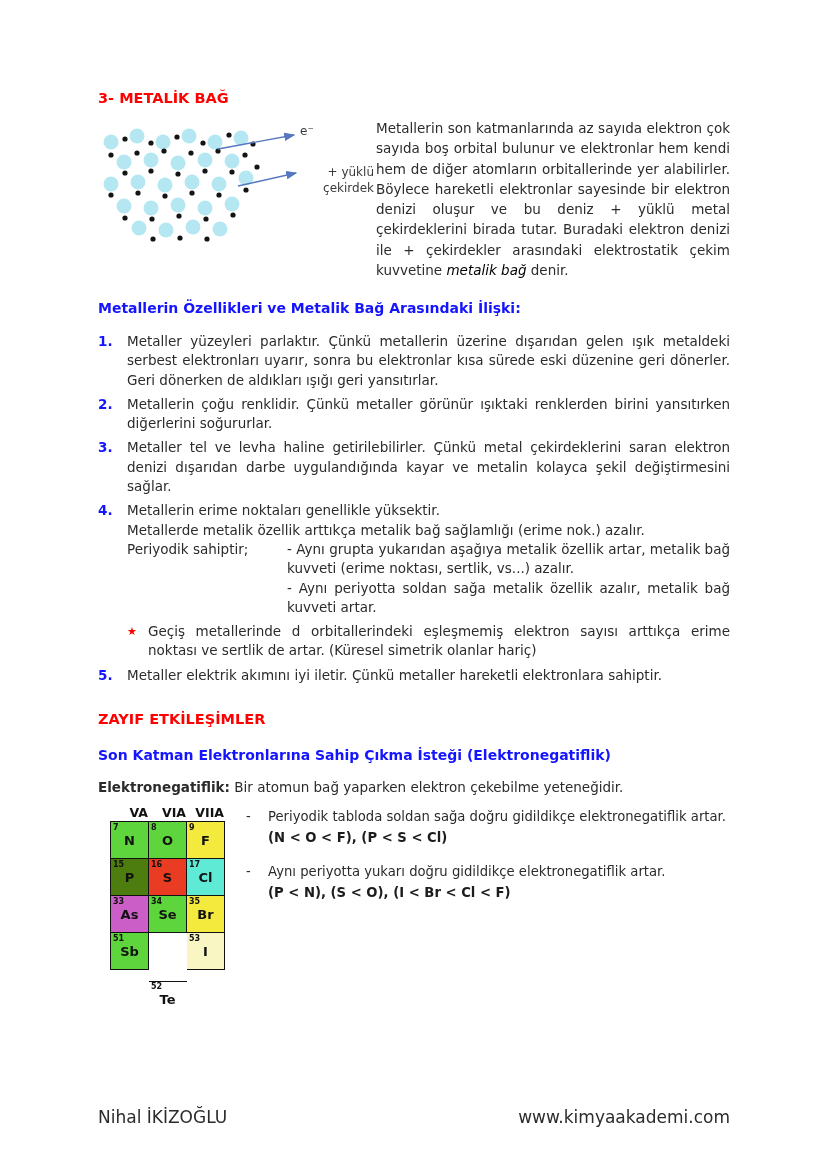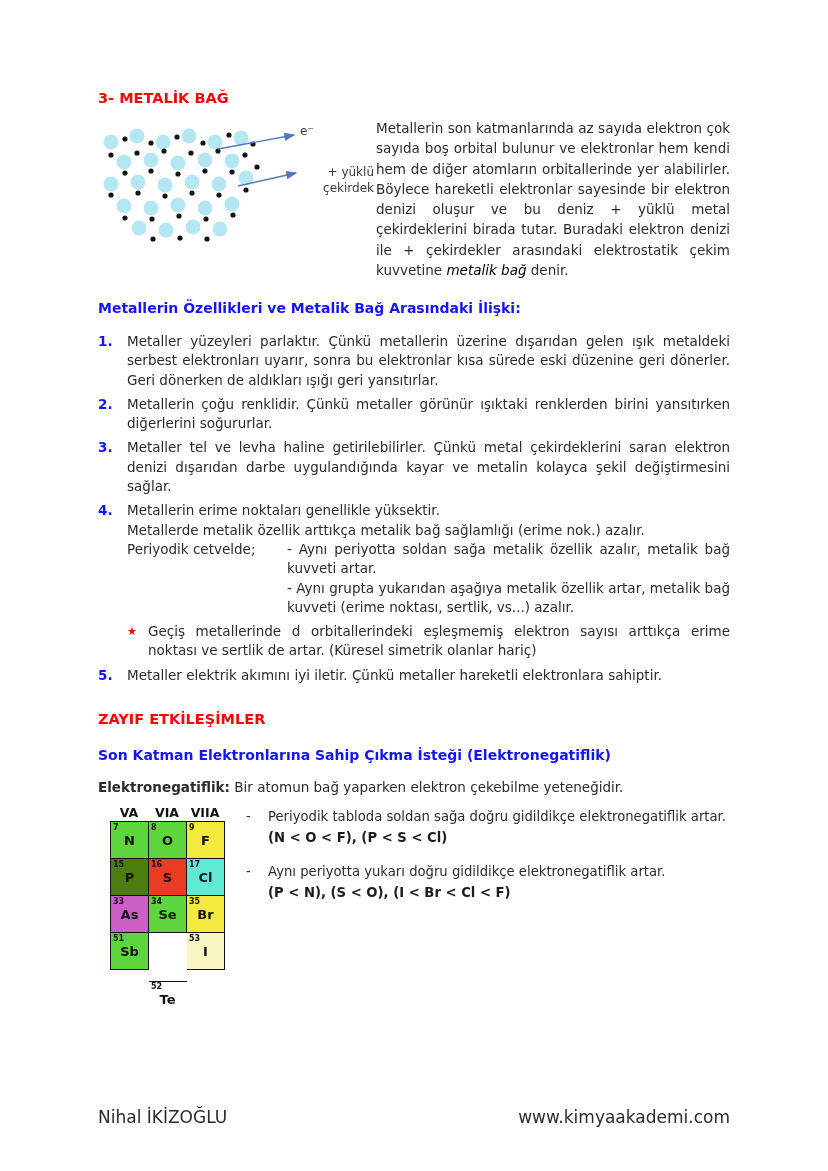--- a/index.html
+++ b/index.html
@@ -39,21 +39,21 @@
   .pnote-body { flex: 1; }
   .star-row { display: flex; line-height: 1.43; margin: 3px 0 5px 0; }
   .star-glyph { flex: none; width: 21px; margin-left: 29px; color: #ff0000; font-size: 11px; padding-top: 2px; }
   .star-body { flex: 1; }
 
   
   .en-def { margin: 16px 0 10px 0; }
   .en-row { display: flex; margin-top: 10px; }
   .ptable-block { flex: none; width: 118px; margin-left: 12px; }
   .ptable-headers { display: flex; font-weight: bold; font-size: 12.5px; color: #111; margin-bottom: 1px; }
-  .ptable-headers span { width: 38px; text-align: center; display: inline-block; }
+  .ptable-headers span { width: 38px; text-align: right; display: inline-block; }
   .ptable-grid {
     display: grid; grid-template-columns: repeat(3, 38px); grid-auto-rows: 37px;
     border-top: 1.5px solid #111; border-left: 1.5px solid #111; width: 115px;
   }
   .cell { position: relative; border-right: 1.5px solid #111; border-bottom: 1.5px solid #111; }
   .cell .anum { position: absolute; top: 1px; left: 2px; font-size: 8px; font-weight: bold; color: #111; }
   .cell .sym { position: absolute; top: 11px; left: 0; width: 100%; text-align: center; font-weight: bold; font-size: 13px; color: #111; }
 
   .en-notes { flex: 1; margin-left: 18px; padding-top: 2px; font-size: 13.2px; }
   .en-item { display: flex; margin-bottom: 15px; line-height: 1.45; }
@@ -170,24 +170,24 @@
       <span class="num">3.</span>
       <div class="body just">Metaller tel ve levha haline getirilebilirler. Çünkü metal çekirdeklerini saran elektron denizi dışarıdan darbe uygulandığında kayar ve metalin kolayca şekil değiştirmesini sağlar.</div>
     </div>
 
     <div class="li">
       <span class="num">4.</span>
       <div class="body">
         <p class="m0">Metallerin erime noktaları genellikle yüksektir.</p>
         <p class="m0">Metallerde metalik özellik arttıkça metalik bağ sağlamlığı (erime nok.) azalır.</p>
         <div class="pnote">
-          <span class="pnote-label">Periyodik cetvelde;</span>
+          <span class="pnote-label">Periyodik sahiptir;</span>
           <div class="pnote-body">
+            <p class="m0 just">- Aynı grupta yukarıdan aşağıya metalik özellik artar, metalik bağ kuvveti (erime noktası, sertlik, vs...) azalır.</p>
             <p class="m0 just">- Aynı periyotta soldan sağa metalik özellik azalır, metalik bağ kuvveti artar.</p>
-            <p class="m0 just">- Aynı grupta yukarıdan aşağıya metalik özellik artar, metalik bağ kuvveti (erime noktası, sertlik, vs...) azalır.</p>
           </div>
         </div>
       </div>
     </div>
 
     <div class="star-row">
       <span class="star-glyph">★</span>
       <div class="star-body just">Geçiş metallerinde d orbitallerindeki eşleşmemiş elektron sayısı arttıkça erime noktası ve sertlik de artar. (Küresel simetrik olanlar hariç)</div>
     </div>
 

